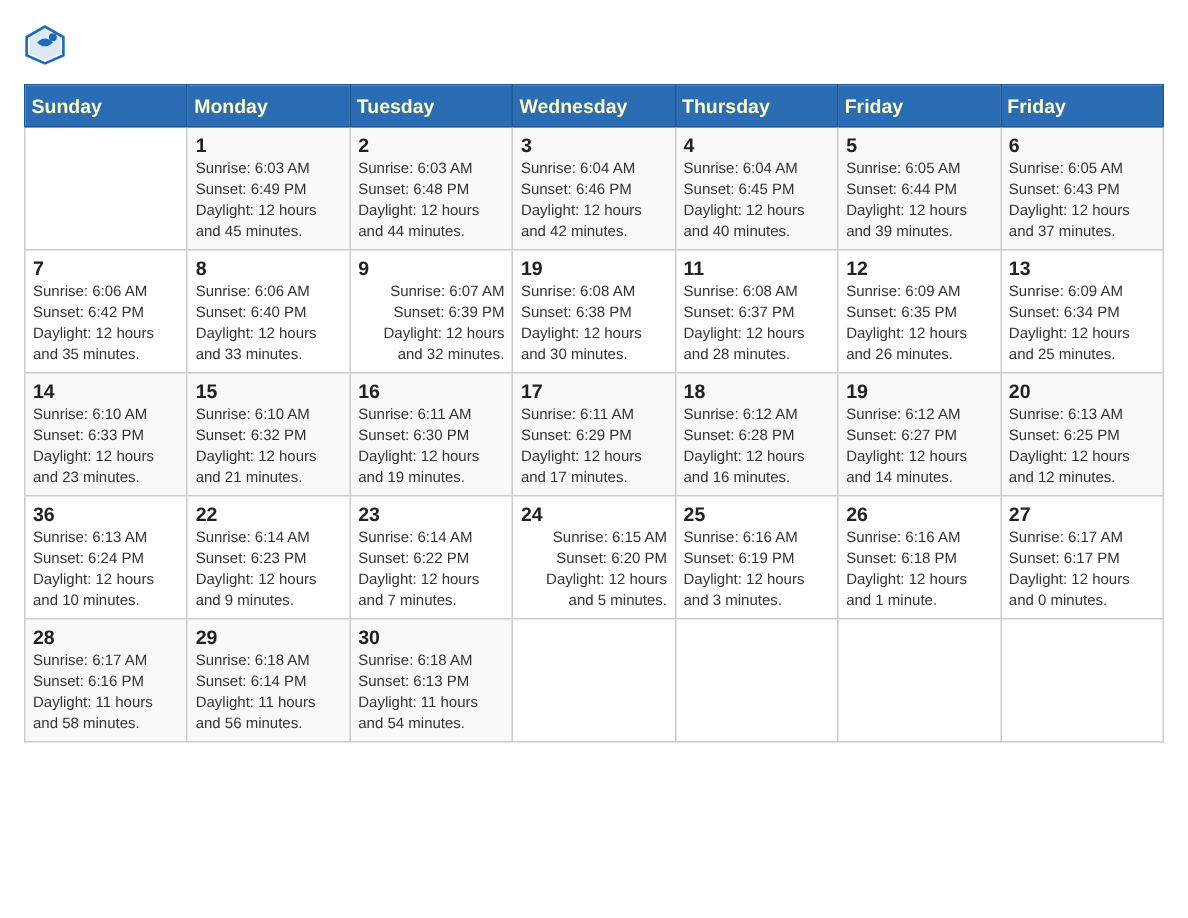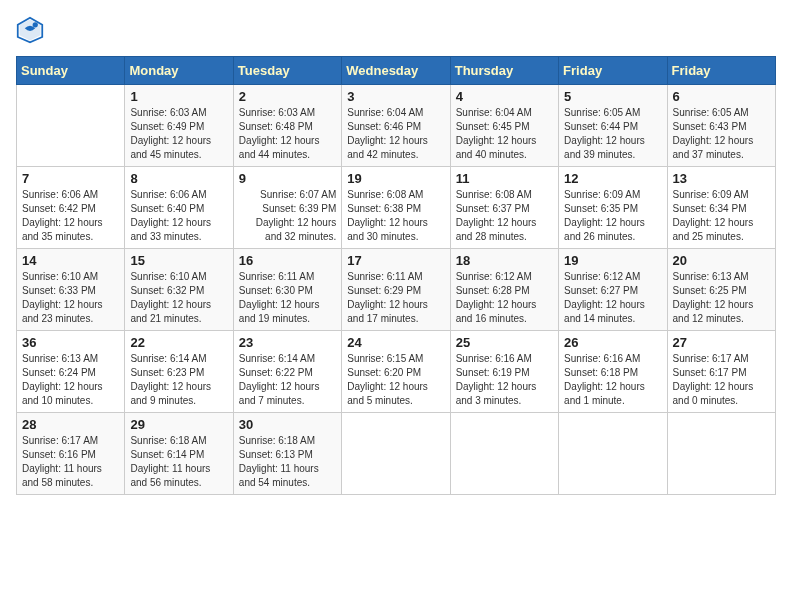--- a/index.html
+++ b/index.html
@@ -277,21 +277,21 @@
         </td>
         <td>
           <span class="day-num">23</span>
           <div class="day-info" style="white-space: pre-line;">Sunrise: 6:14 AM
 Sunset: 6:22 PM
 Daylight: 12 hours
 and 7 minutes.</div>
         </td>
         <td>
           <span class="day-num">24</span>
-          <div class="day-info" style="white-space: pre-line;">Sunrise: 6:15 AM
+          <div class="day-info" style="white-space: pre-line; text-align: right;">Sunrise: 6:15 AM
 Sunset: 6:20 PM
 Daylight: 12 hours
 and 5 minutes.</div>
         </td>
         <td>
           <span class="day-num">25</span>
           <div class="day-info" style="white-space: pre-line;">Sunrise: 6:16 AM
 Sunset: 6:19 PM
 Daylight: 12 hours
 and 3 minutes.</div>

